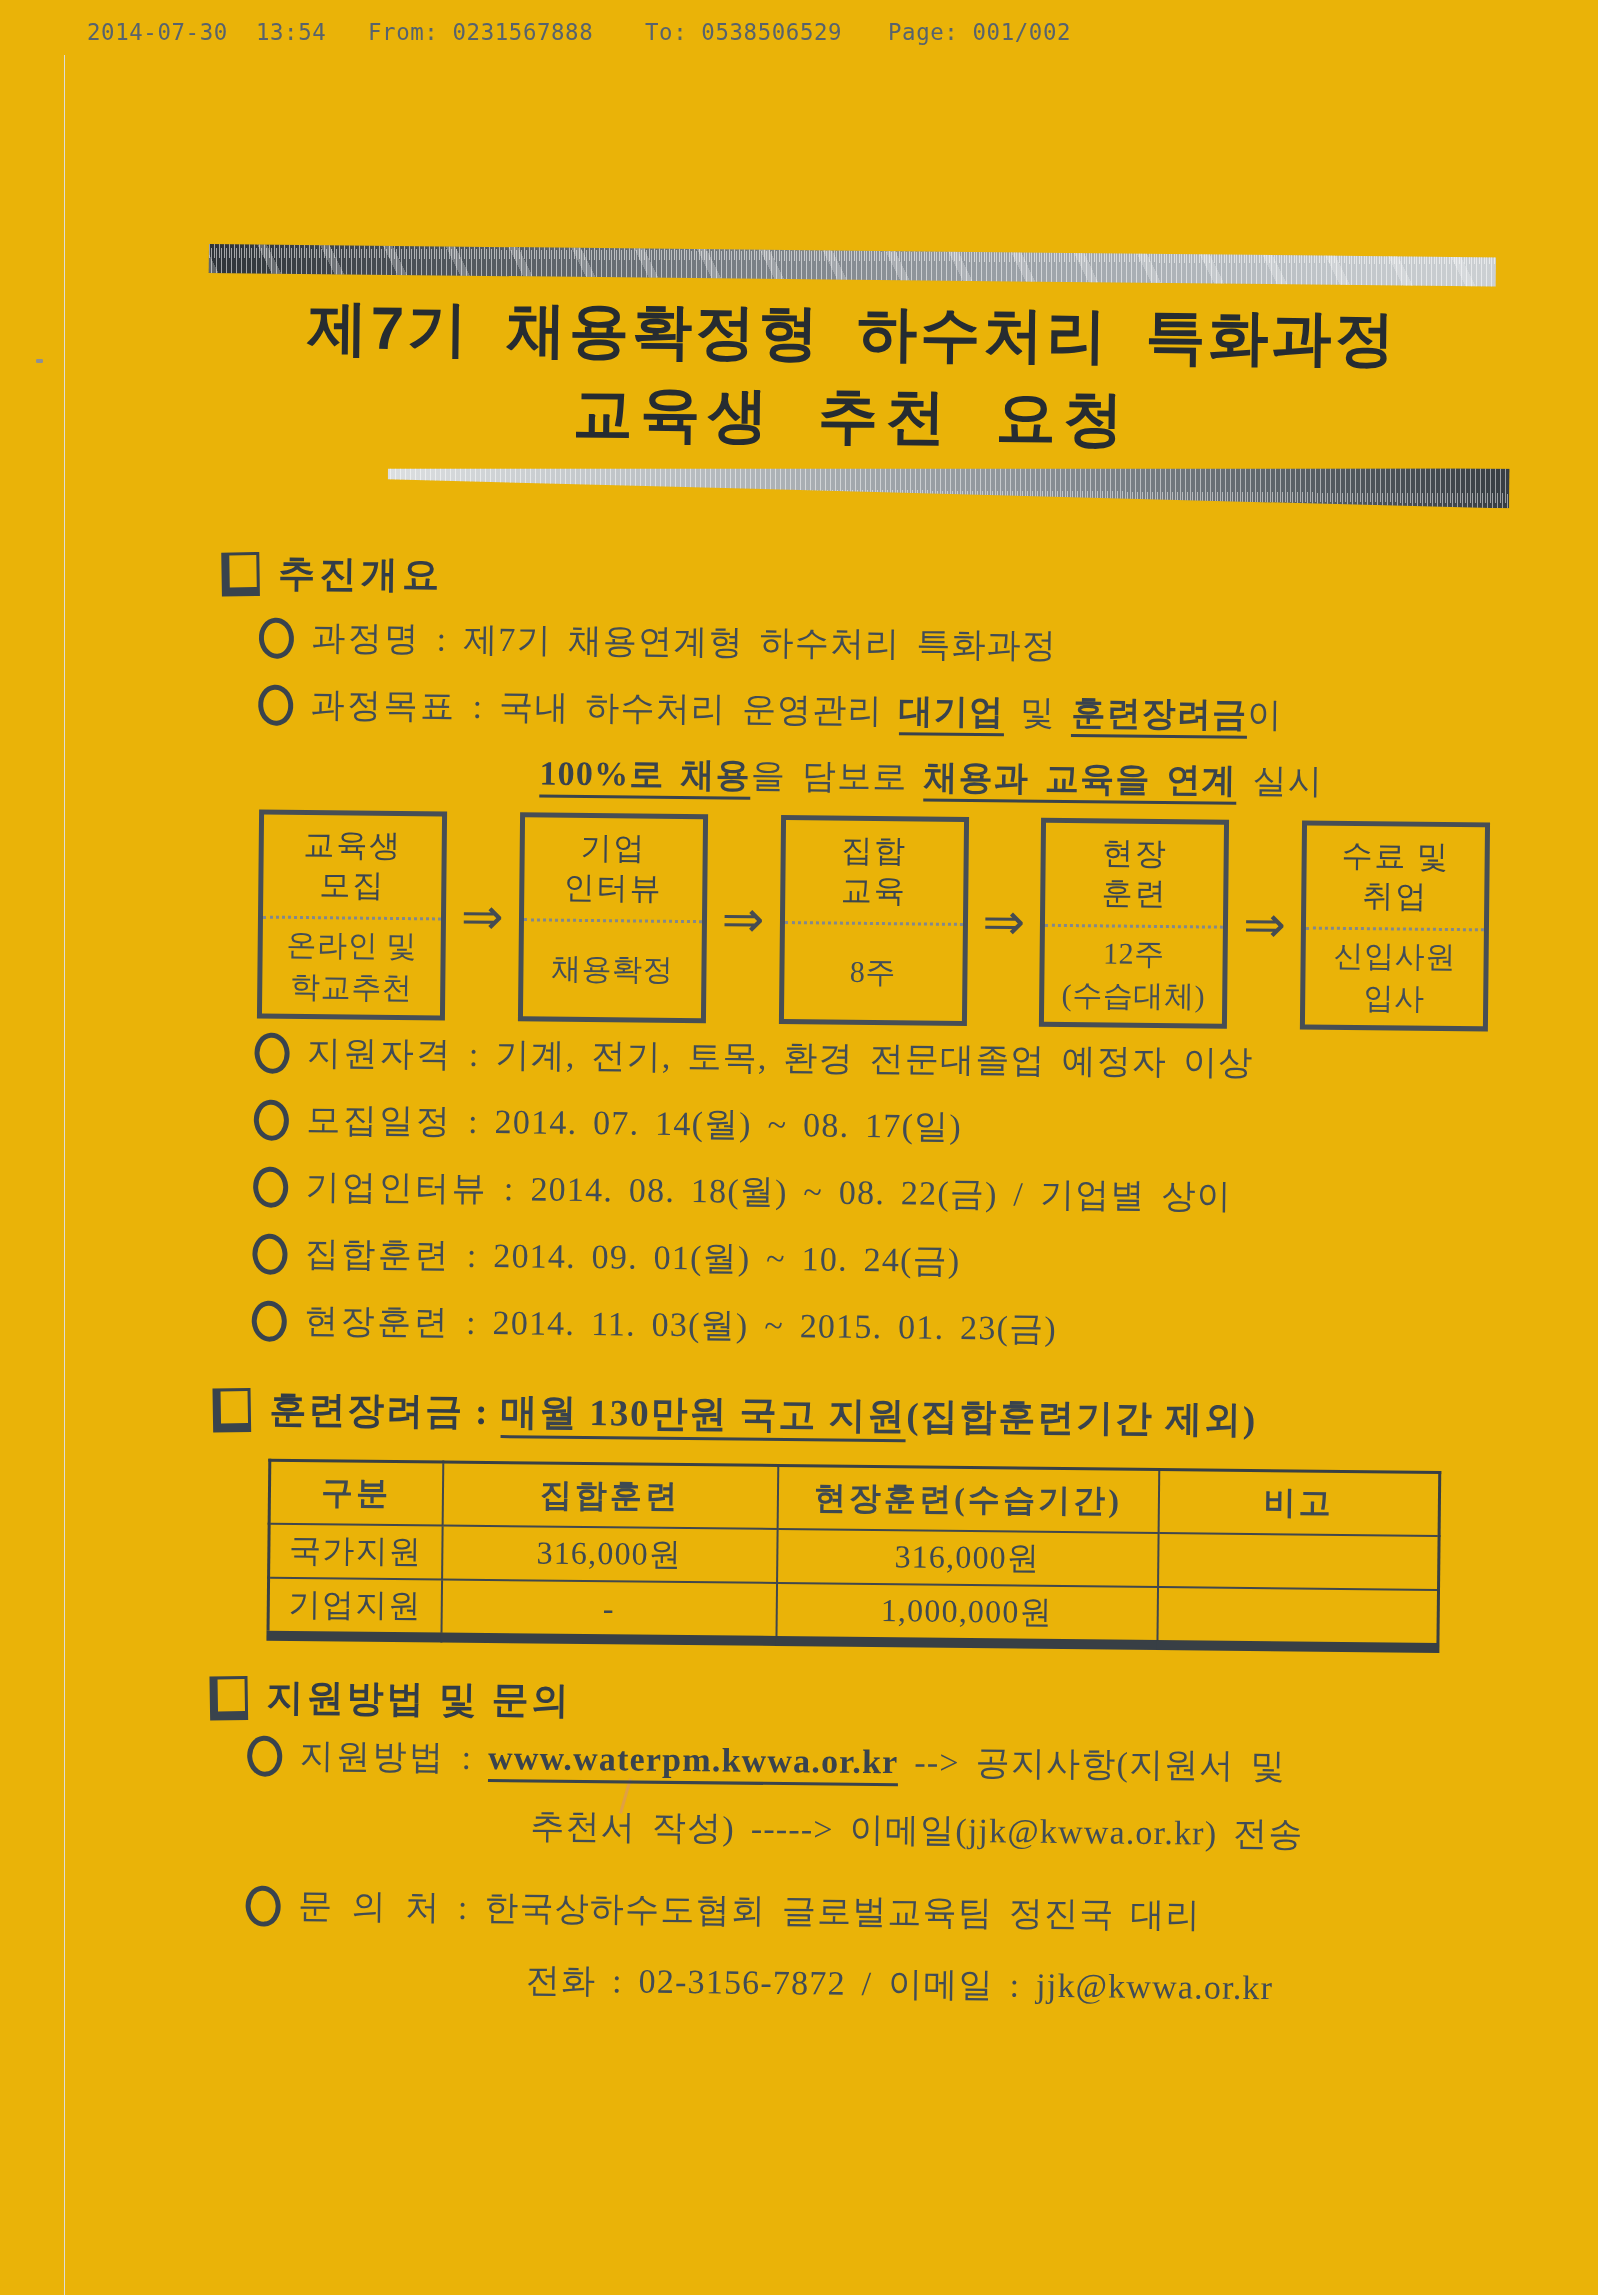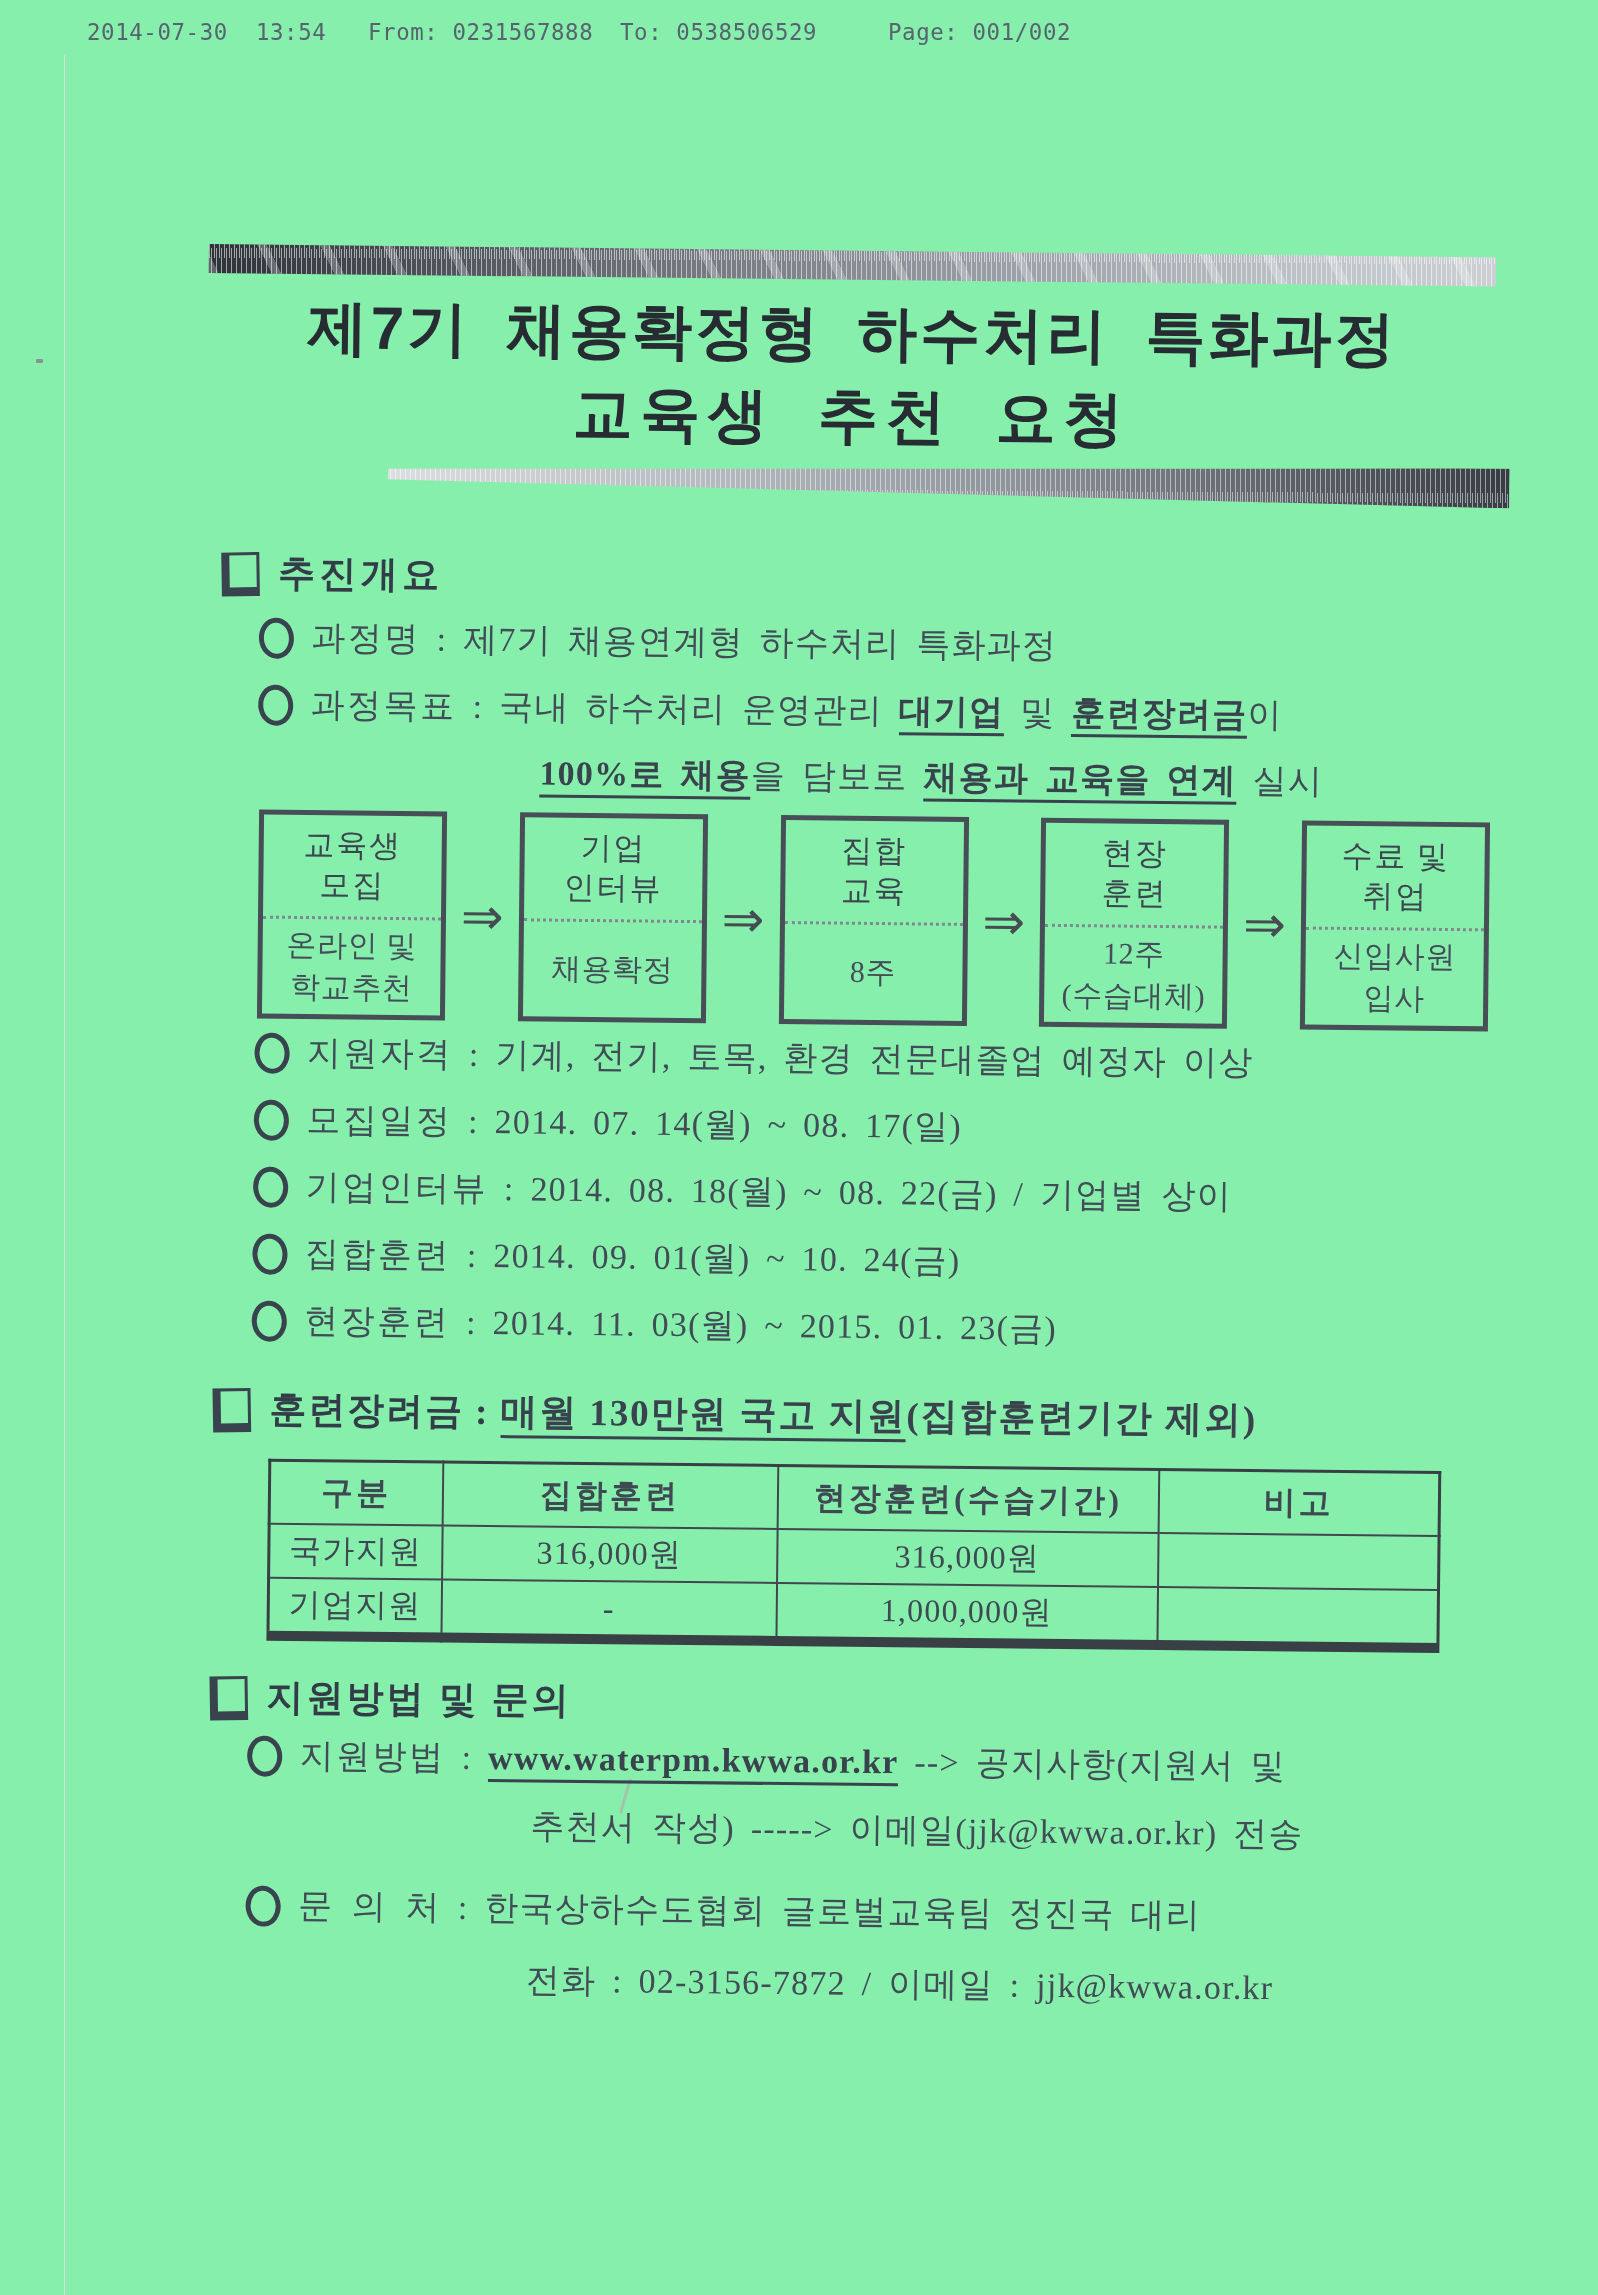--- a/index.html
+++ b/index.html
@@ -1,26 +1,26 @@
 <!DOCTYPE html>
 <html style="font-size:10px"><head>
 <meta charset="utf-8">
 <style>
   html,body{margin:0;padding:0;background:#fbfbf8;}
   body{width:1599px;height:2295px;position:relative;overflow:hidden;
        font-family:"Liberation Serif","DejaVu Serif",serif;color:#414c56;}
-  .page{position:absolute;inset:0;background:#86efac;}
+  .page{position:absolute;inset:0;background:#eab308;}
   .scan-line{position:absolute;left:64px;top:55px;bottom:0;width:1.2px;background:#dcdcd7;}
   .speck1{position:absolute;left:36px;top:359px;width:6.8px;height:4.3px;background:#8d9096;border-radius:1.2px;}
   .speck2{position:absolute;left:624px;top:1778px;width:2.5px;height:36px;background:rgba(208,128,168,.38);transform:rotate(16deg);}
 
   
   .fax-header span{position:absolute;top:18.6px;font-family:"DejaVu Sans Mono",monospace;
         font-size:22.4px;color:#57636e;letter-spacing:0.6px;white-space:pre;}
-  .fx-dt{left:87px}.fx-from{left:368px}.fx-to{left:620px}.fx-page{left:888px}
+  .fx-dt{left:87px}.fx-from{left:368px}.fx-to{left:645px}.fx-page{left:888px}
 
   
   .content{position:absolute;inset:0;transform:rotate(0.6deg);transform-origin:211px 248px;}
 
   .bar{position:absolute;}
   .bar-top{left:209px;top:244px;width:1287px;height:29px;
      background:
        repeating-linear-gradient(90deg, rgba(255,255,255,.55) 0 0.6px, rgba(255,255,255,0) 0.6px 2.5px),
        repeating-linear-gradient(63deg, rgba(255,255,255,.25) 0 8.7px, rgba(255,255,255,0) 8.7px 56px),
        linear-gradient(to right,#2e3338 0%,#4a5056 16%,#73797f 38%,#9aa0a6 62%,#bfc4c8 86%,#ccd0d3 100%);}

